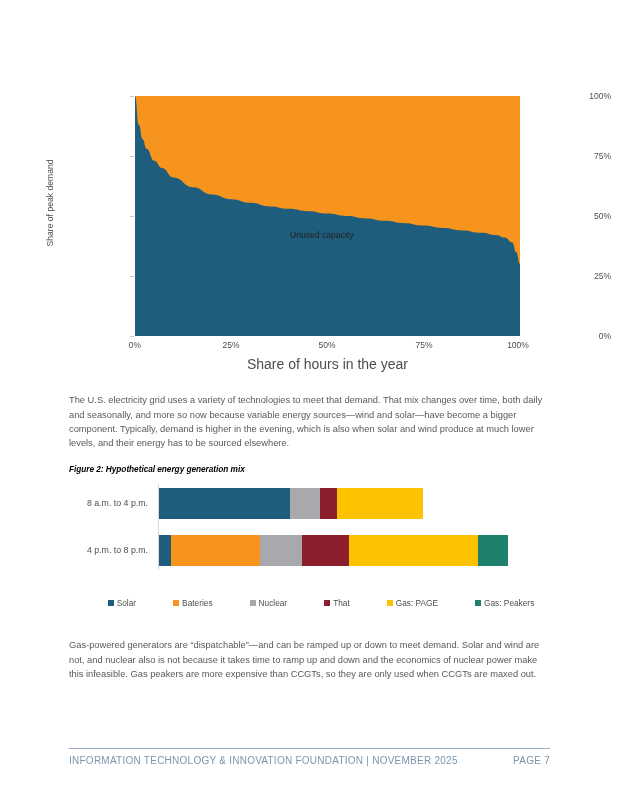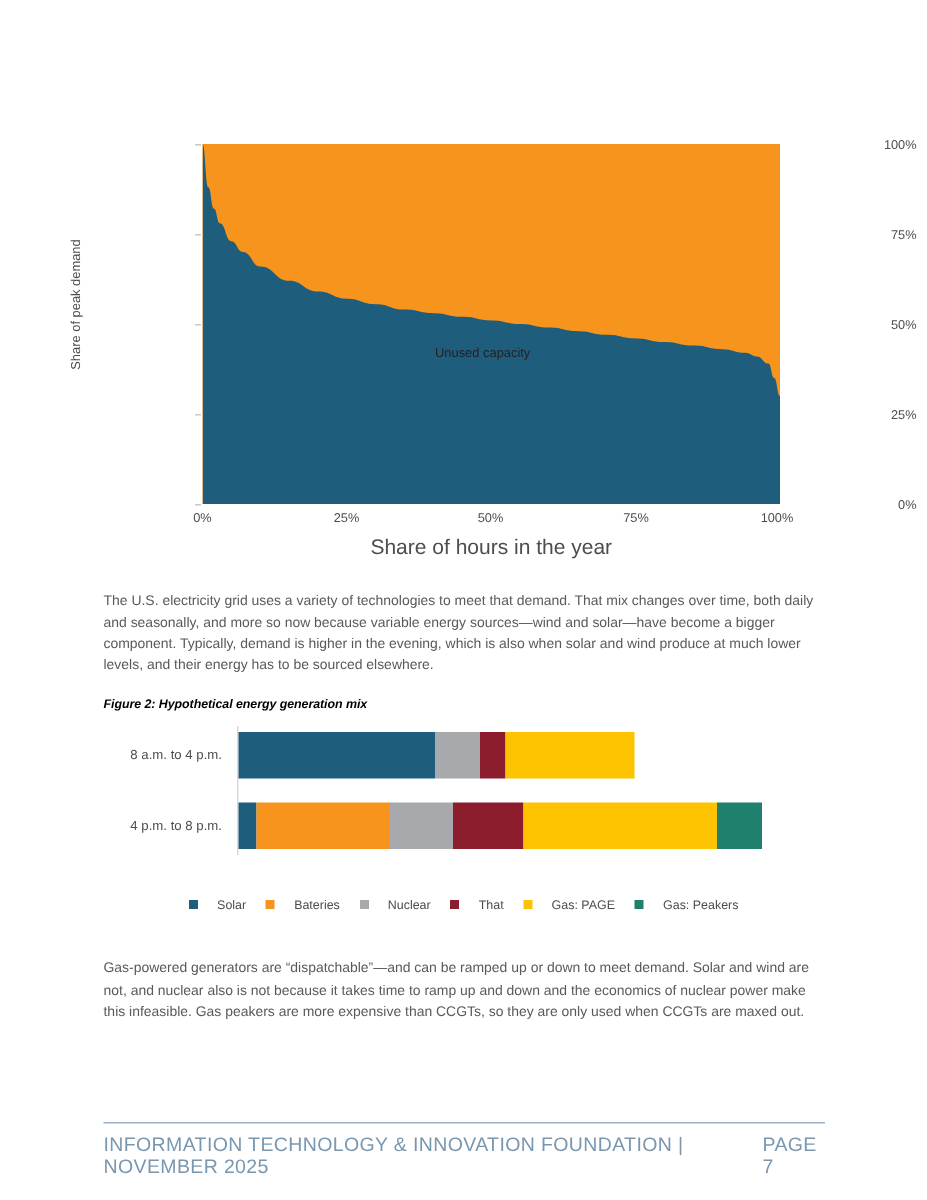--- a/index.html
+++ b/index.html
@@ -145,38 +145,38 @@
     position: absolute;
     left: 0; top: 598px;
     width: 618px;
     display: flex;
     justify-content: center;
     align-items: center;
     gap: 13px;
     font-size: 8.3px;
     color: #4d4d4d;
   }
-  .legend-item { display: flex; align-items: center; gap: 13px; white-space: nowrap; }
+  .legend-item { display: flex; align-items: center; gap: 3px; white-space: nowrap; margin-left: 24px; }
   .legend-swatch { width: 6px; height: 6px; display: inline-block; }
 
   
   #footer-rule {
     position: absolute;
     left: 69px; top: 748px;
     width: 481px; height: 1px;
     background: #9bb0c4;
   }
   #footer {
     position: absolute;
     left: 69px; top: 755px;
     width: 481px;
     display: flex;
     justify-content: space-between;
     align-items: center;
-    font-size: 13px;
+    font-size: 10px;
     letter-spacing: 0.25px;
     color: #7a97b0;
   }
 </style>
 </head>
 <body>
 
 <div class="page">
 
 

